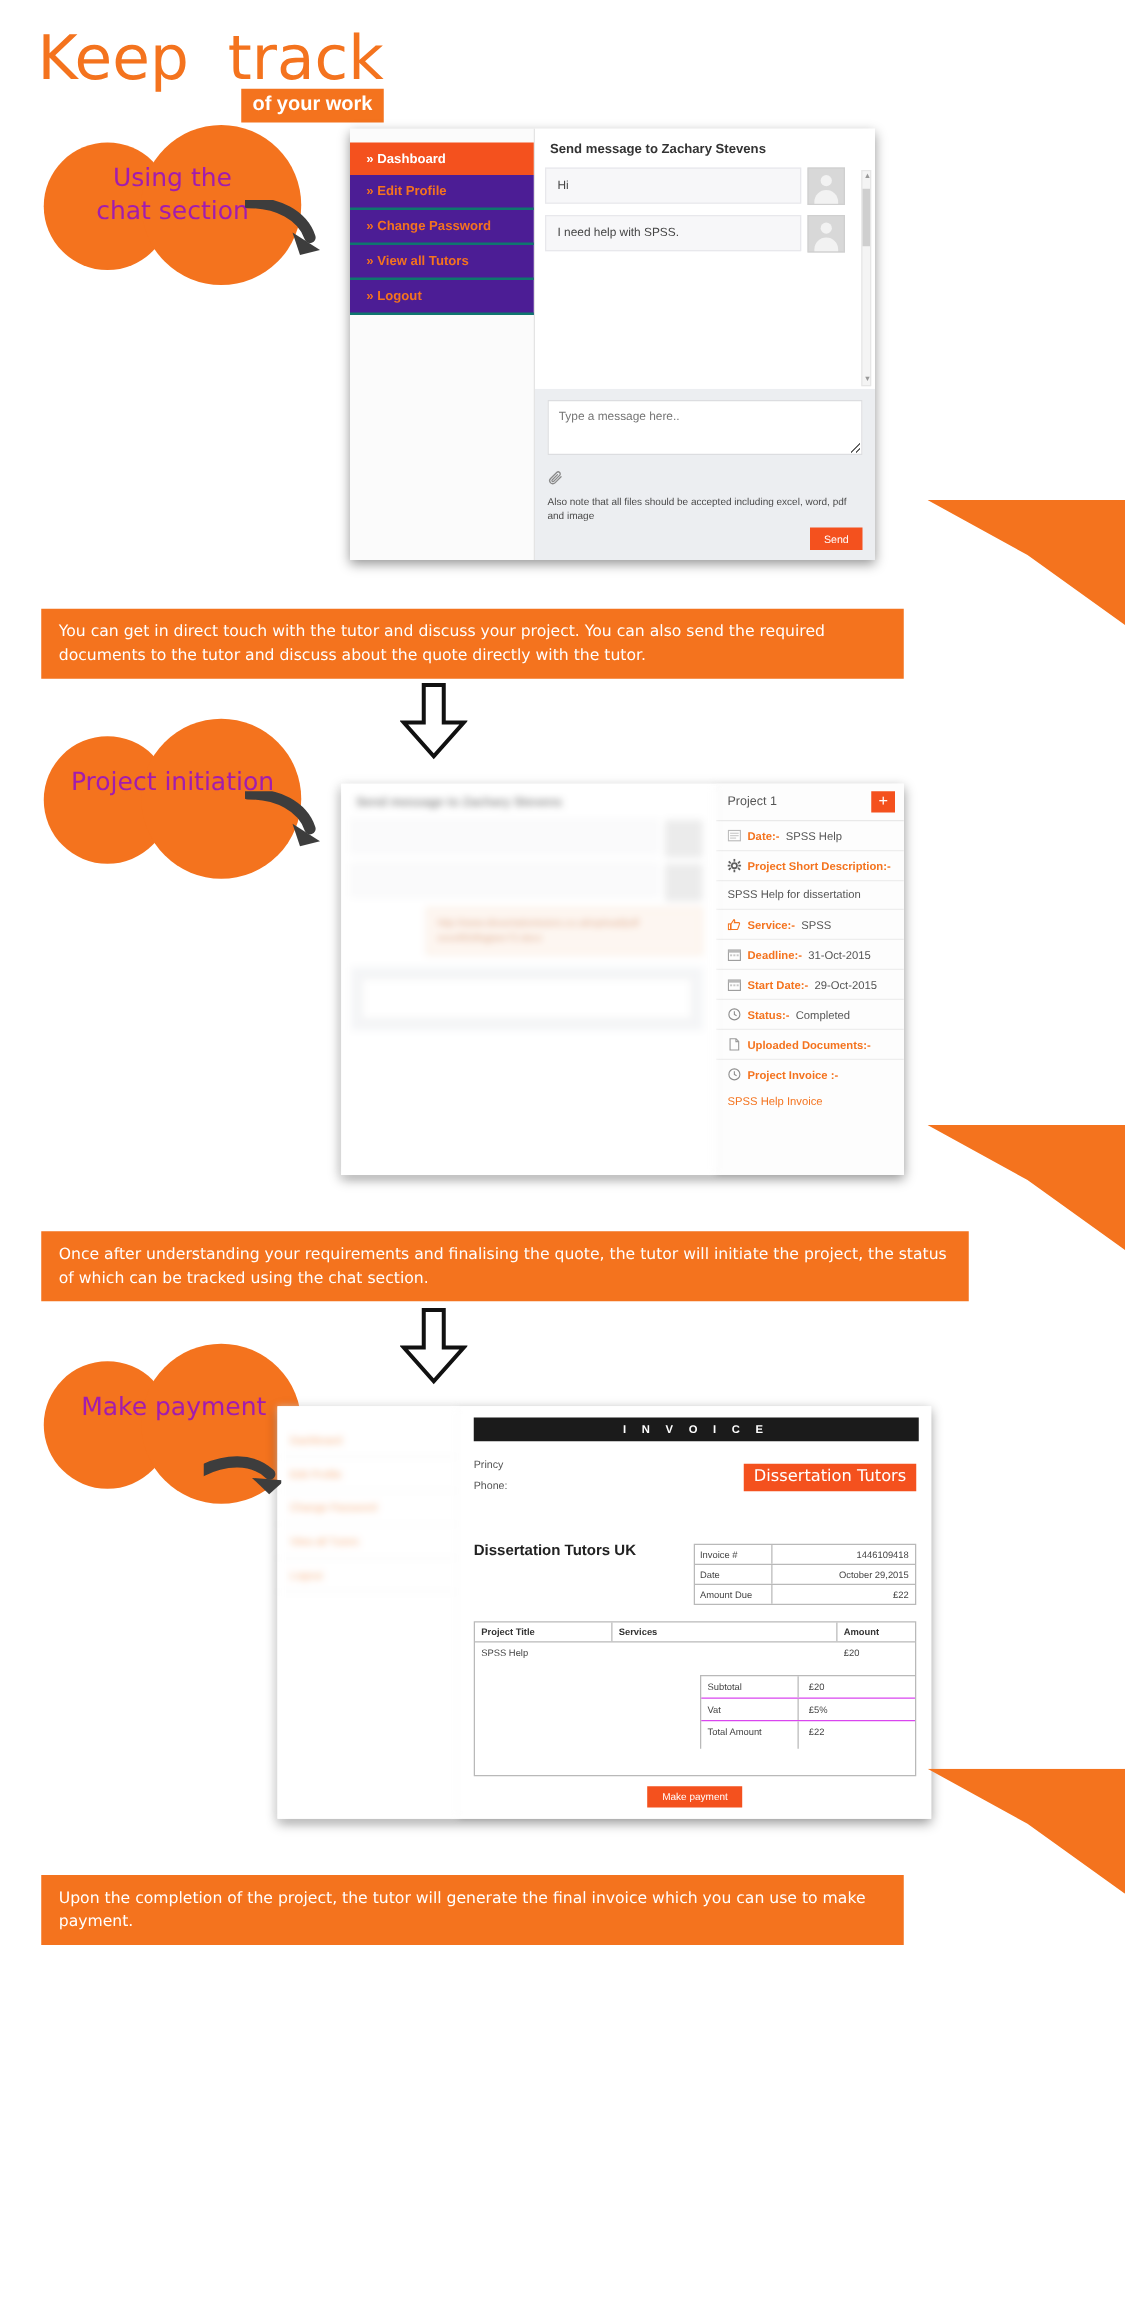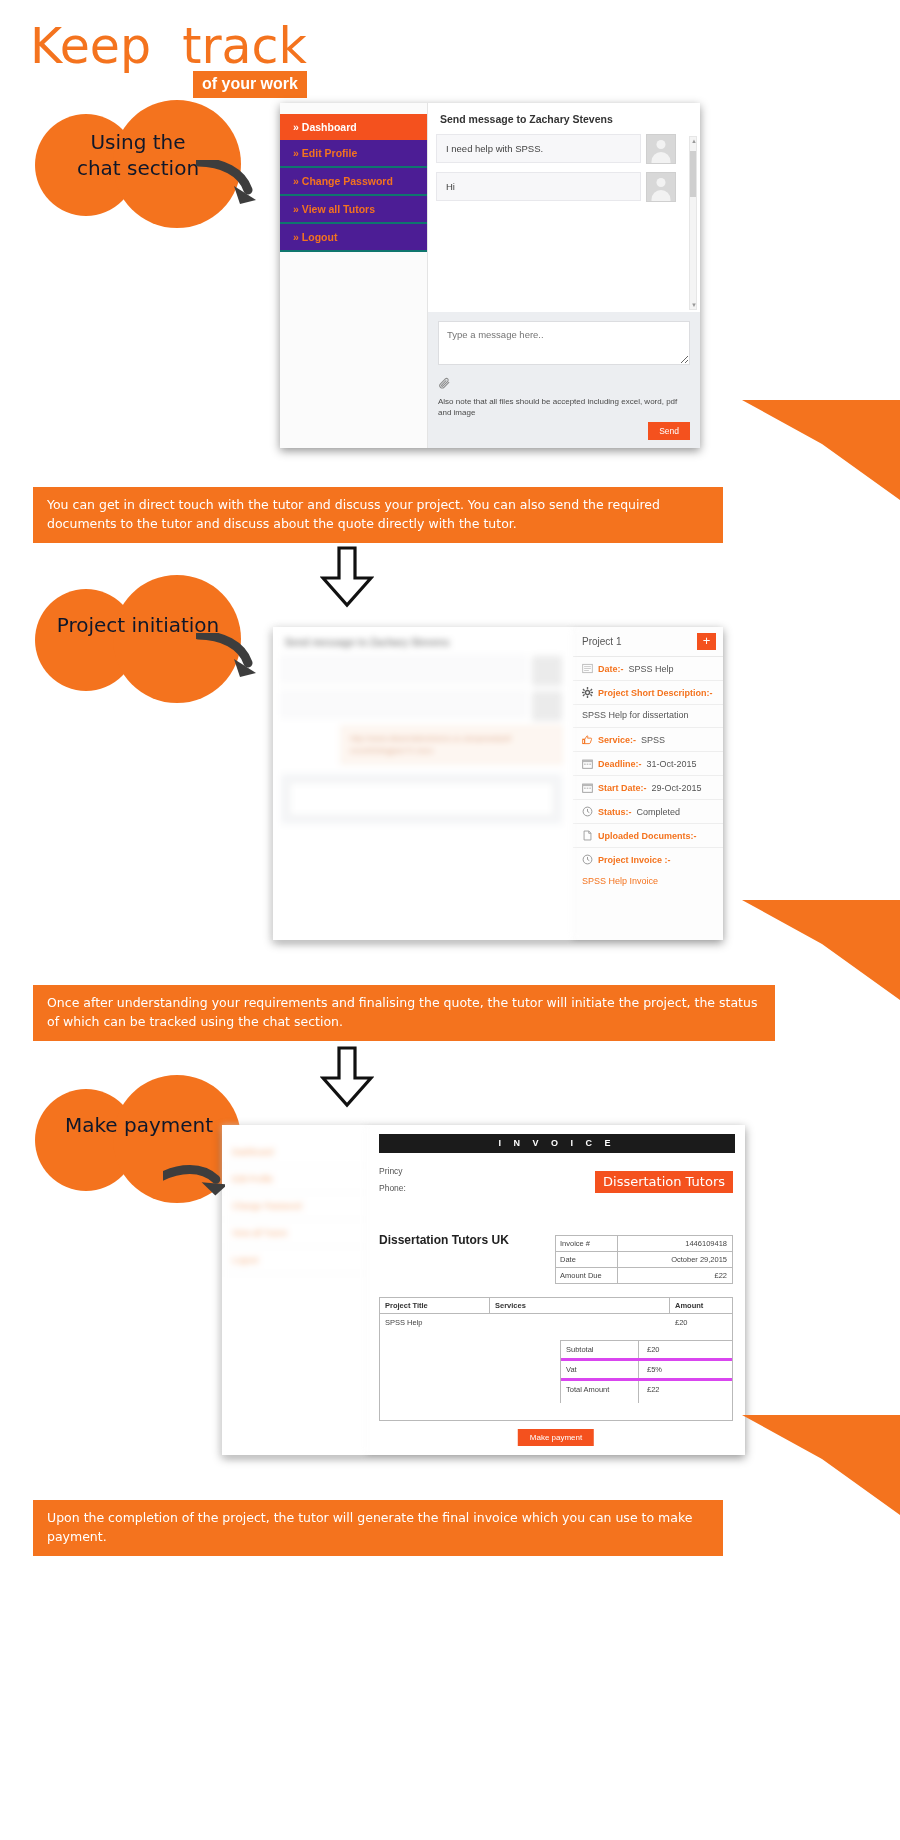--- a/index.html
+++ b/index.html
@@ -26,21 +26,21 @@
   }
 
   
   .circlepair { position:absolute; }
   .circ {
     position:absolute; border-radius:50%; background:#F4731E;
   }
   .circ-sm { width:102px; height:102px; }
   .circ-lg { width:128px; height:128px; }
   .circ-label {
-    position:absolute; color:#0f172a; text-align:center;
+    position:absolute; color:#a21caf; text-align:center;
     font-family:"DejaVu Sans", sans-serif; font-size:20px;
     line-height:1.28; z-index:3; white-space:pre-line;
   }
 
   
   .curvearrow { position:absolute; z-index:4; }
 
   
   .shot {
     position:absolute; background:#fff;
@@ -189,21 +189,21 @@
   .itab .hdr div { font-size:7.5px; font-weight:bold; color:#333; padding:3px 5px; }
   .itab .h1 { width:110px; border-right:1px solid #b9b9b9; }
   .itab .h2 { width:180px; border-right:1px solid #b9b9b9; }
   .itab .h3 { flex:1; }
   .itab .body { display:flex; }
   .itab .b1 { width:110px; font-size:7.5px; color:#444; padding:4px 5px; }
   .itab .b2 { width:180px; }
   .itab .b3 { flex:1; font-size:7.5px; color:#444; padding:4px 5px; }
 
   .totbox { position:absolute; right:0; top:42px; width:172px; border-top:1px solid #b9b9b9; border-left:1px solid #b9b9b9; }
-  .totbox .tr { display:flex; border-bottom:3px solid #d946ef; }
+  .totbox .tr { display:flex; border-bottom:1px solid #d946ef; }
   .totbox .tr:last-child { border-bottom:none; }
   .totbox .tc1 { width:78px; font-size:7.5px; color:#444; padding:4px 5px; border-right:1px solid #b9b9b9; }
   .totbox .tc2 { flex:1; font-size:7.5px; color:#444; padding:4px 8px; }
   .totbox .tall { padding:4px 5px 9px 5px; }
 
   .paybtn {
     position:absolute; left:50%; transform:translateX(-50%); bottom:9px;
     background:#F4511E; color:#fff; font-size:8px; padding:4px 12px;
     border:none; cursor:pointer; font-family:"Liberation Sans", sans-serif;
   }
@@ -250,25 +250,25 @@
           <span class="chev">»</span><span>Logout</span>
         </div>
       </div>
 
       <div class="chatcol">
         <div class="chat-title">Send message to Zachary Stevens</div>
 
         <div class="chat-scrollwrap">
           <div class="chat-msgs">
             <div class="msgrow">
-              <div class="bubble">I need help with SPSS.</div>
+              <div class="bubble">Hi</div>
               <div class="avatar"></div>
             </div>
             <div class="msgrow">
-              <div class="bubble">Hi</div>
+              <div class="bubble">I need help with SPSS.</div>
               <div class="avatar"></div>
             </div>
           </div>
           <div class="vscroll">
             <div class="ar" style="top:1px;">▲</div>
             <div class="thumb" style="top:14px;"></div>
             <div class="ar" style="bottom:1px;">▼</div>
           </div>
         </div>
 

